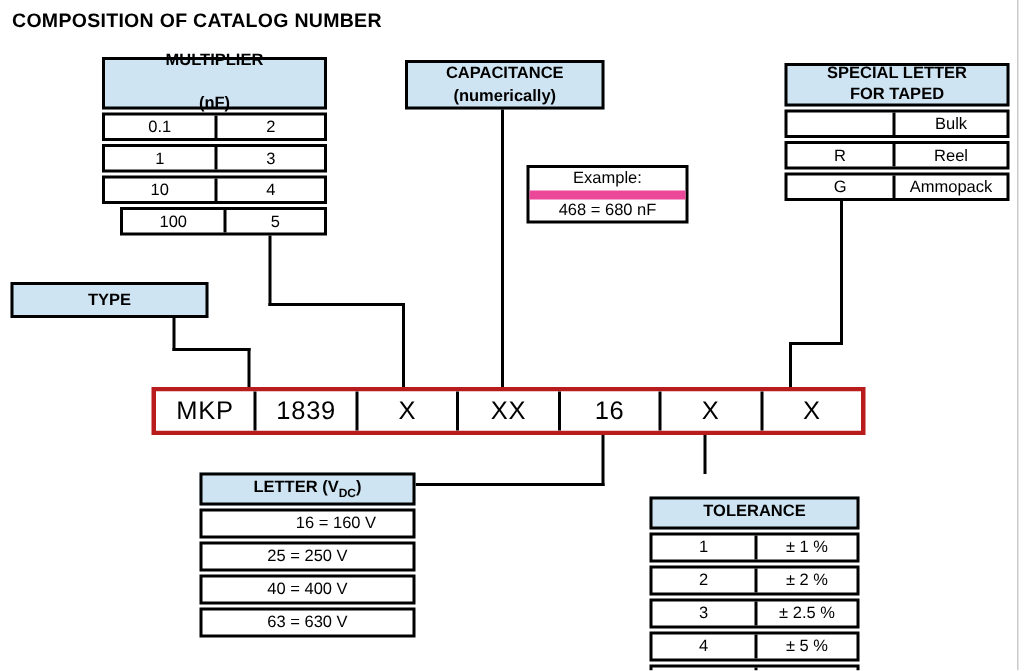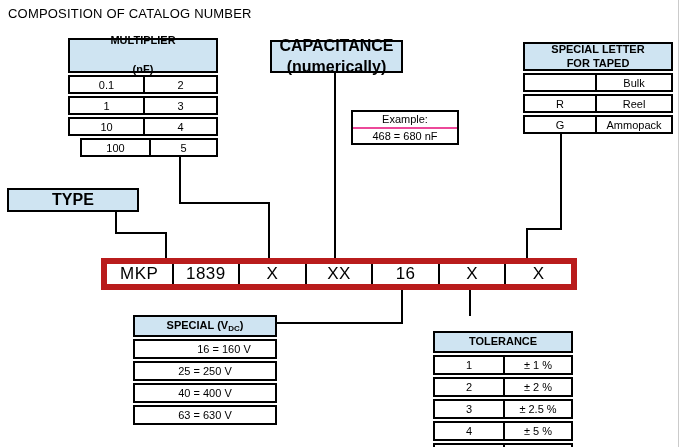--- a/index.html
+++ b/index.html
@@ -3,31 +3,31 @@
 <meta charset="utf-8">
 <style>
   html,body { margin:0; padding:0; background:#ffffff; }
   .stage {
     position:relative; width:683px; height:447px; background:#ffffff;
     font-family:"Liberation Sans", sans-serif; color:#000;
     overflow:hidden;
   }
   .page-title {
     position:absolute; left:8px; top:6px;
-    font-size:13px; font-weight:normal; letter-spacing:0.2px; color:#000;
+    font-size:13px; font-weight:bold; letter-spacing:0.2px; color:#000;
     white-space:nowrap;
   }
   
   .ln { position:absolute; background:#000; }
   
   .bluebox {
     position:absolute; box-sizing:border-box;
     border:2px solid #000; background:#cfe4f2;
     display:flex; flex-direction:column; align-items:center; justify-content:center;
-    font-size:16px; font-weight:bold; text-align:left; line-height:1.3;
+    font-size:11px; font-weight:bold; text-align:left; line-height:1.3;
   }
   
   .tbl { position:absolute; box-sizing:border-box; }
   .tbl .hdr {
     box-sizing:border-box; border:2px solid #000; background:#cfe4f2;
     display:flex; flex-direction:column; align-items:center; justify-content:center;
     font-size:11px; font-weight:bold; text-align:center; line-height:1.25;
   }
   .tbl .trow {
     box-sizing:border-box; border:2px solid #000; background:#fff;
@@ -43,24 +43,24 @@
   .tbl.single .cell { flex:1 1 100%; }
   .sub { font-size:8px; position:relative; top:2.5px; font-weight:bold; }
   
   .example {
     position:absolute; box-sizing:border-box; border:2px solid #000; background:#fff;
     font-size:11px; text-align:center;
   }
   .example .ex-row {
     height:14.5px; display:flex; align-items:center; justify-content:center;
   }
-  .example .ex-row + .ex-row { border-top:2px solid #ec4899;text-align:right; }
+  .example .ex-row + .ex-row { border-top:6px solid #ec4899;text-align:right; }
   
   .catalog-row {
-    position:absolute; box-sizing:border-box; border:6px solid #b91c1c; background:#fff;
+    position:absolute; box-sizing:border-box; border:3px solid #b91c1c; background:#fff;
     display:flex; align-items:stretch;
   }
   .catalog-row .ccell {
     flex:1; display:flex; align-items:center; justify-content:center;
     font-size:17px; letter-spacing:0.5px; background:#fff;
   }
   .catalog-row .ccell + .ccell { border-left:2px solid #000; }
   .page-edge { position:absolute; background:#cbcbcb; }
 </style>
 </head>
@@ -161,21 +161,21 @@
     <div class="ccell">1839</div>
     <div class="ccell">X</div>
     <div class="ccell">XX</div>
     <div class="ccell">16</div>
     <div class="ccell">X</div>
     <div class="ccell">X</div>
   </div>
 
   <div class="tbl single" style="left:133px; top:315px; width:144px;">
     <div class="hdr" style="height:22px; flex-direction:row;">
-      <span>SPECIAL (V</span>
+      <span>LETTER (V</span>
         <span class="sub">DC</span>
         <span>)</span>
     </div>
     <div>
 
         <div class="trow" style="height:20px;padding-left:38px;">
           <div class="cell">16 = 160 V</div>
         </div>
 
         <div class="trow" style="height:20px;">

